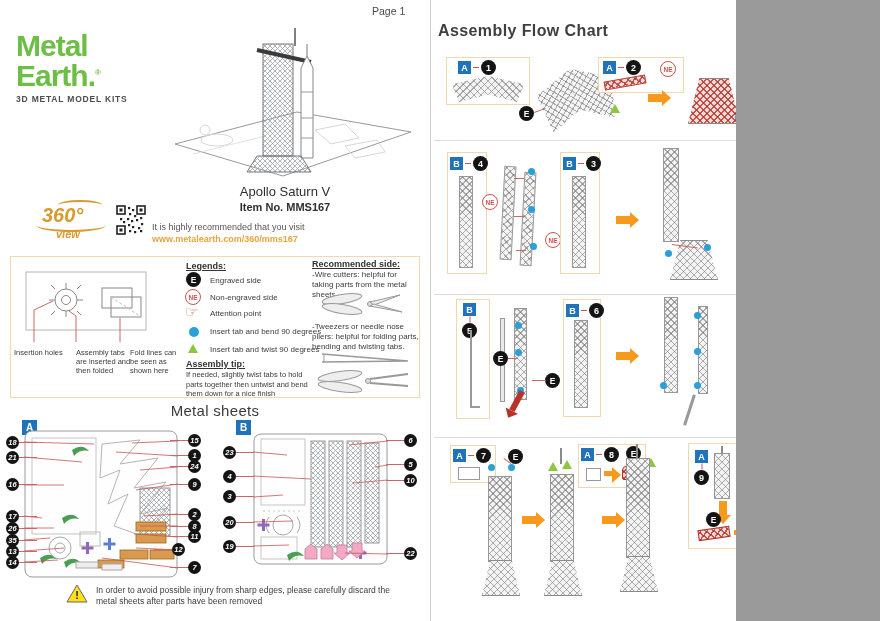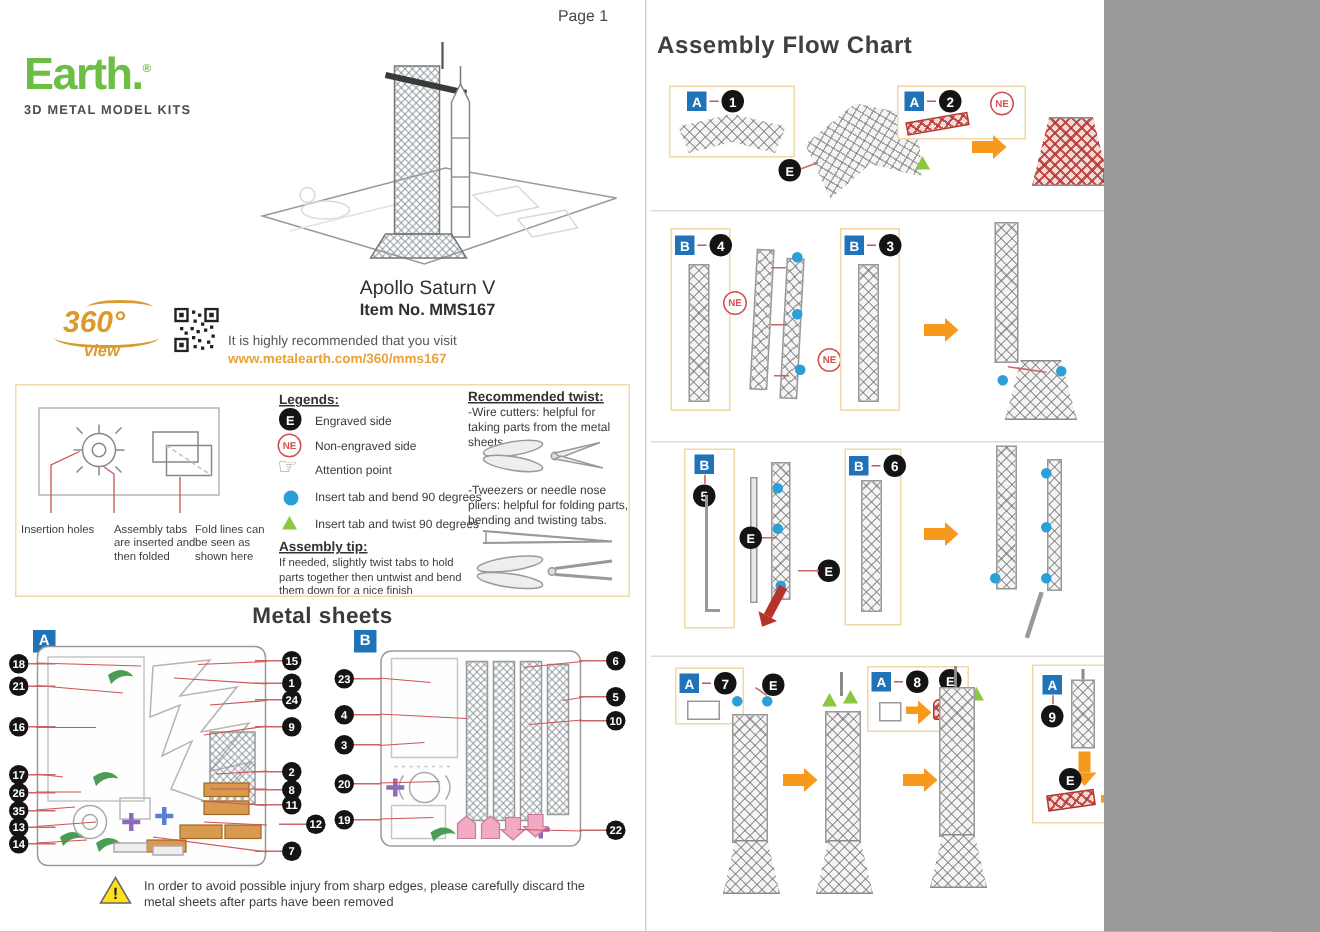--- a/index.html
+++ b/index.html
@@ -15,21 +15,21 @@
   
   .prod-title{font-size:13px;color:#2f2f2f;text-align:center;}
   .prod-item{font-size:11px;font-weight:bold;color:#2f2f2f;text-align:center;margin-top:2px;}
   .promo{font-size:9px;line-height:11.5px;color:#555;}
   .promo .lnk{color:#e8a33d;font-weight:bold;}
   .sec-title{font-size:9px;font-weight:bold;text-decoration:underline;color:#333;}
   .leg-label{font-size:8px;color:#3c3c3c;}
   .tip-text{font-size:7.5px;line-height:9.5px;color:#3c3c3c;}
   .tool-text{font-size:8px;line-height:10px;color:#3c3c3c;}
   .diag-label{font-size:7.5px;line-height:9px;color:#3c3c3c;}
-  .h-metal{font-size:15px;font-weight:700;color:#3b3b3b;text-align:center;letter-spacing:.3px;}
+  .h-metal{font-size:15px;font-weight:400;color:#3b3b3b;text-align:center;letter-spacing:.3px;}
   .h-flow{font-size:16px;font-weight:600;color:#3f3f3f;letter-spacing:.4px;}
   .warn-text{font-size:8.5px;line-height:11px;color:#3c3c3c;}
   
   .sq{display:inline-flex;width:13px;height:13px;background:#2173b9;color:#fff;font-size:9px;
       font-weight:bold;align-items:center;justify-content:center;}
   .num{display:inline-flex;width:15px;height:15px;background:#141414;color:#fff;border-radius:50%;
       font-size:9px;font-weight:bold;align-items:center;justify-content:center;}
   .tdash{display:inline-block;width:6px;height:1px;background:#cc5555;margin:0 2px;}
   .tag{display:flex;align-items:center;position:absolute;}
   .tagv{display:flex;flex-direction:column;align-items:center;position:absolute;gap:3px;}
@@ -57,35 +57,36 @@
   .rarrow::after{content:"";position:absolute;left:100%;top:-4px;border-top:7px solid transparent;
       border-bottom:7px solid transparent;border-left:8px solid #b8322c;}
   .rline{position:absolute;height:1px;background:#cc6666;transform-origin:0 0;}
   .spire{position:absolute;width:2px;background:#8a8a8a;}
   .crane{position:absolute;height:5px;background:#9a9a9a;border:1px solid #777;
       background-image:repeating-linear-gradient(90deg,#666 0 1px,transparent 1px 4px);}
   .flat{position:absolute;background:#e9e9e9;border:1px solid #999;}
   .vdiv{position:absolute;width:1px;background:#d0d0d0;}
   .hline{position:absolute;height:1px;background:#dcdcdc;}
   .callout{position:absolute;width:13px;height:13px;border-radius:50%;background:#141414;color:#fff;
-      font-size:7.5px;font-weight:bold;display:flex;align-items:center;justify-content:center;}
+      font-size:7.5px;font-weight:bold;display:flex;align-items:center;justify-content:center;font-style:italic;}
   .callout.lr::after{content:"";position:absolute;left:13px;top:6px;width:18px;height:1px;background:#cc6666;}
   .callout.ll::before{content:"";position:absolute;right:13px;top:6px;width:18px;height:1px;background:#cc6666;}
   .badge360{color:#d99b2e;font-style:italic;font-weight:bold;}
   .hand{font-size:15px;color:#9c8468;line-height:12px;}
   .warnsvg text{font-family:"Liberation Sans",sans-serif;}
 </style>
 </head>
 <body>
 
 <div class="canvas">
 
   <div class="abs pagelabel" style="left:372px;top:5px;">Page 1</div>
 
   <div class="abs" style="left:16px;top:32px;">
+    <div class="logo-line">Metal</div>
     <div class="logo-line"><span>Earth.</span><span class="logo-reg">®</span></div>
     <div class="logo-tag">3D METAL MODEL KITS</div>
   </div>
 
   <svg class="abs" style="left:145px;top:26px;" width="275" height="156" viewBox="0 0 275 156">
     <defs>
       <pattern id="pp" width="5" height="5" patternUnits="userSpaceOnUse">
         <path d="M0 5L5 0M0 0l5 5" stroke="#8f9aa0" stroke-width="0.7"></path>
       </pattern>
     </defs>
@@ -181,21 +182,21 @@
   <div class="abs leg-label" style="left:210px;top:293px;">Non-engraved side</div>
   <div class="abs hand" style="left:185px;top:306px;">☞</div>
   <div class="abs leg-label" style="left:210px;top:309px;">Attention point</div>
   <div class="abs dot" style="left:189px;top:327px;width:10px;height:10px;"></div>
   <div class="abs leg-label" style="left:210px;top:327px;">Insert tab and bend 90 degrees</div>
   <div class="abs tri" style="left:188px;top:344px;"></div>
   <div class="abs leg-label" style="left:210px;top:345px;">Insert tab and twist 90 degrees</div>
   <div class="abs sec-title" style="left:186px;top:359px;">Assembly tip:</div>
   <div class="abs tip-text" style="left:186px;top:370px;width:122px;">If needed, slightly twist tabs to hold parts together then untwist and bend them down for a nice finish</div>
 
-  <div class="abs sec-title" style="left:312px;top:259px;">Recommended twist:</div>
+  <div class="abs sec-title" style="left:312px;top:259px;">Recommended side:</div>
   <div class="abs tool-text" style="left:312px;top:270px;width:106px;">-Wire cutters: helpful for taking parts from the metal sheets.</div>
   <svg class="abs" style="left:320px;top:290px;" width="90" height="28" viewBox="0 0 90 28">
     <ellipse cx="22" cy="9" rx="20" ry="4.5" fill="#eee" stroke="#999" transform="rotate(-9 22 9)"></ellipse>
     <ellipse cx="22" cy="19" rx="20" ry="4.5" fill="#eee" stroke="#999" transform="rotate(9 22 19)"></ellipse>
     <circle cx="50" cy="14" r="2.5" fill="#ddd" stroke="#999"></circle>
     <polygon points="50,12 80,5 54,15" fill="#eee" stroke="#999"></polygon>
     <polygon points="50,16 82,22 54,14" fill="#eee" stroke="#999"></polygon>
   </svg>
   <div class="abs tool-text" style="left:312px;top:322px;width:108px;">-Tweezers or needle nose pliers: helpful for folding parts, bending and twisting tabs.</div>
   <svg class="abs" style="left:320px;top:352px;" width="92" height="12" viewBox="0 0 92 12">
@@ -278,21 +279,21 @@
   <span class="callout lr" style="left:6px;top:534px;">35</span>
   <span class="callout lr" style="left:6px;top:545px;">13</span>
   <span class="callout lr" style="left:6px;top:556px;">14</span>
   <span class="callout ll" style="left:188px;top:434px;">15</span>
   <span class="callout ll" style="left:188px;top:449px;">1</span>
   <span class="callout ll" style="left:188px;top:460px;">24</span>
   <span class="callout ll" style="left:188px;top:478px;">9</span>
   <span class="callout ll" style="left:188px;top:508px;">2</span>
   <span class="callout ll" style="left:188px;top:520px;">8</span>
   <span class="callout ll" style="left:188px;top:530px;">11</span>
-  <span class="callout ll" style="left:204px;top:543px;">12</span>
+  <span class="callout ll" style="left:172px;top:543px;">12</span>
   <span class="callout ll" style="left:188px;top:561px;">7</span>
 
   <span class="abs sq" style="left:236px;top:420px;width:15px;height:15px;font-size:10px;">B</span>
 
   <svg class="abs" style="left:253px;top:433px;" width="135" height="132" viewBox="0 0 135 132">
     <defs>
         <pattern id="pb" width="5" height="5" patternUnits="userSpaceOnUse">
           <path d="M0 5L5 0M0 0l5 5" stroke="#8f9aa0" stroke-width="0.7"></path>
         </pattern>
       </defs>

